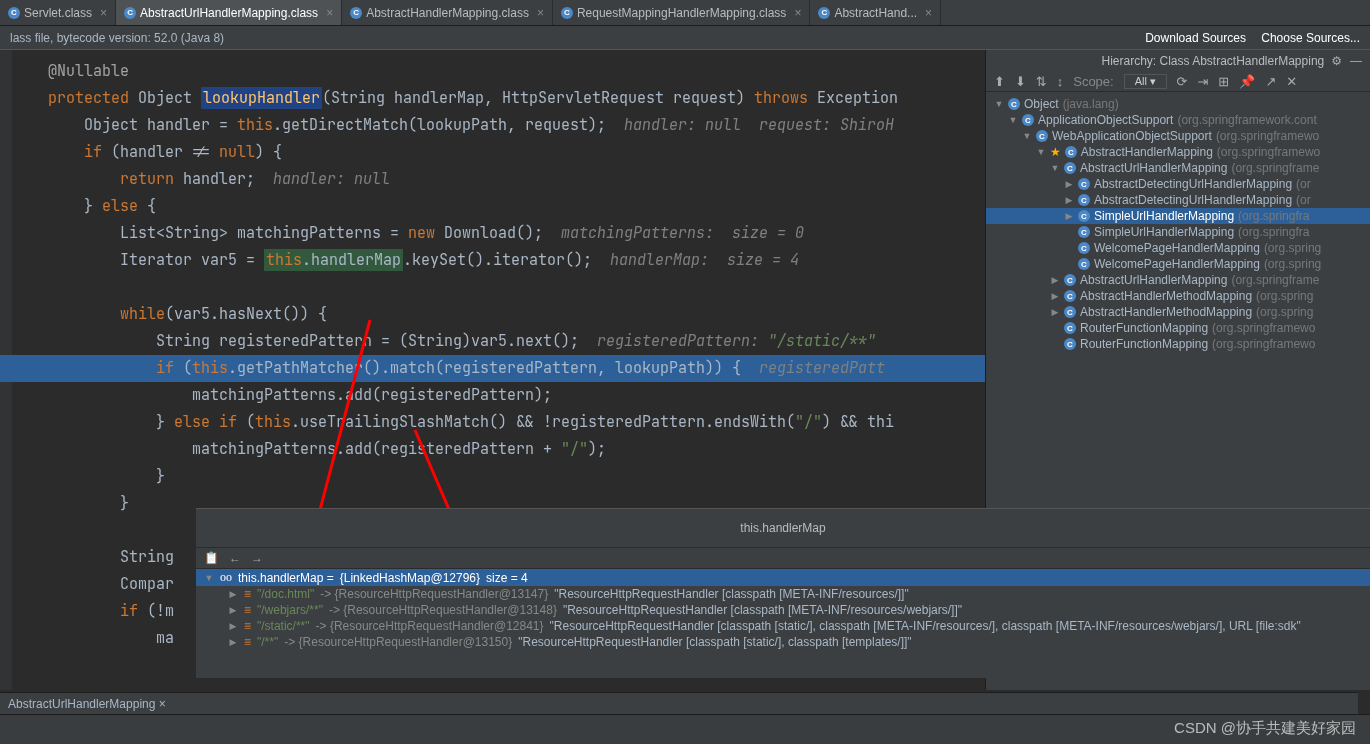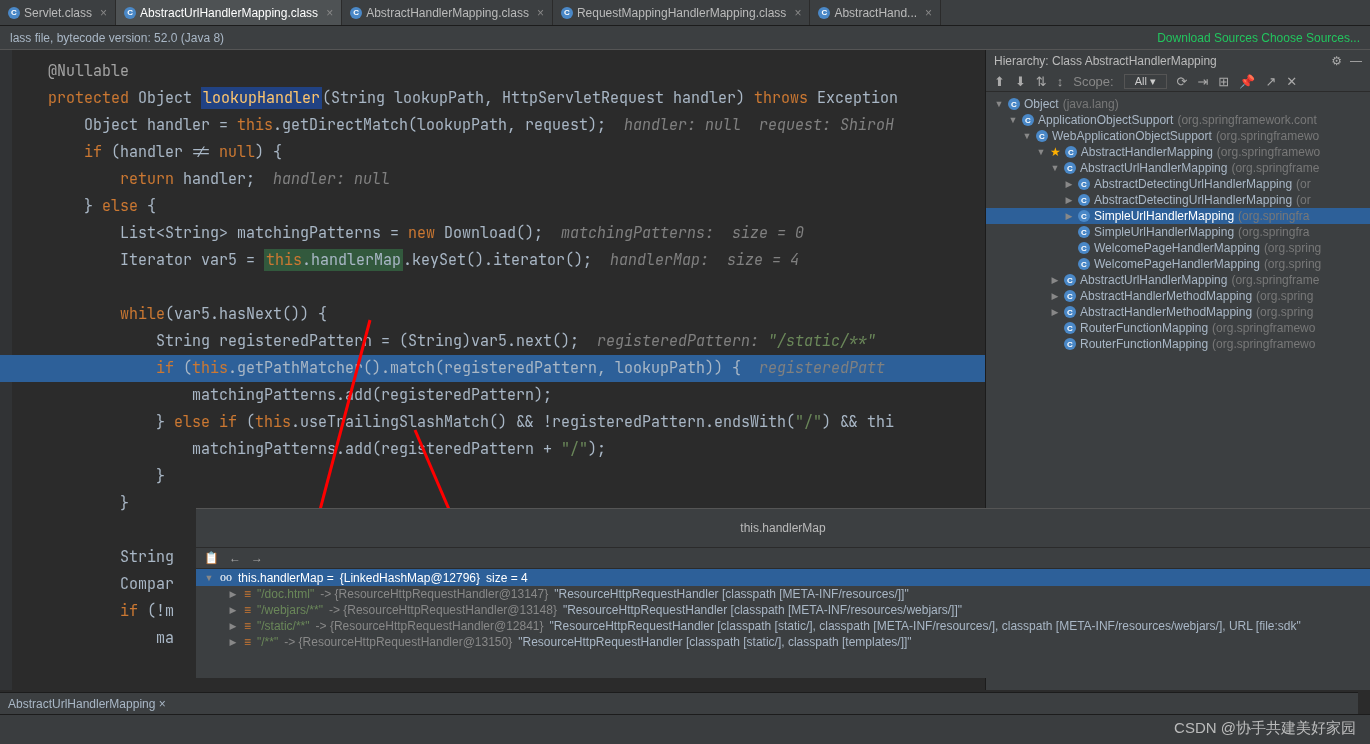--- a/index.html
+++ b/index.html
@@ -3,34 +3,34 @@
 <meta charset="utf-8">
 <style>
 * { box-sizing: border-box; margin: 0; padding: 0; }
 body { font-family: "Segoe UI", Arial, sans-serif; background: #2b2b2b; color: #a9b7c6; font-size: 13px; overflow: hidden; width: 1370px; height: 744px; position: relative; }
 .tabs { display: flex; background: #3c3f41; height: 26px; border-bottom: 1px solid #1c1c1c; }
 .tab { display: flex; align-items: center; padding: 0 8px; border-right: 1px solid #2b2b2b; color: #bbbbbb; font-size: 12px; gap: 4px; cursor: pointer; }
 .tab.active { background: #4e5254; color: #fff; }
 .tab .close { color: #888; font-size: 12px; margin-left: 4px; }
 .class-icon { width: 12px; height: 12px; border-radius: 50%; background: #4a88c7; display: inline-flex; align-items: center; justify-content: center; font-size: 8px; color: #fff; font-weight: bold; }
 .status-bar { display: flex; justify-content: space-between; background: #3c3f41; height: 24px; border-bottom: 1px solid #555; align-items: center; padding: 0 10px; font-size: 12px; }
-.status-bar .links a { color: #22c55e; margin-left: 0; cursor: pointer; }
+.status-bar .links a { color: #ffffff; margin-left: 12px; cursor: pointer; }
 .main { display: flex; height: calc(100% - 50px - 24px - 30px); }
 .editor { flex: 1; position: relative; background: #2b2b2b; overflow: hidden; }
 .code { padding: 8px 0 0 48px; font-family: "JetBrains Mono", Consolas, monospace; font-size: 15px; line-height: 27px; white-space: pre; position: relative; }
 .kw { color: #cc7832; }
 .ann { color: #a3a3a3; }
 .str { color: #6a8759; }
 .cmt { color: #808080; font-style: italic; }
 .hl-method { background: #214283; color: #ffc66d; padding: 1px 2px; }
 .hl-var { background: #32593d; padding: 1px 2px; }
 .line-exec { background: #2d6099; display: block; margin-left: -48px; padding-left: 48px; width: calc(100% + 48px); }
 .gutter { position: absolute; left: 0; top: 0; width: 12px; height: 100%; background: #313335; }
 .sidebar { width: 385px; background: #3c3f41; border-left: 1px solid #1c1c1c; display: flex; flex-direction: column; }
-.sb-header { display: flex; align-items: center; padding: 4px 8px; font-size: 12px; color: #bbbbbb; gap: 15px; justify-content: space-between; }
+.sb-header { display: flex; align-items: center; padding: 4px 8px; font-size: 12px; color: #bbbbbb; gap: 7px; justify-content: flex-end; }
 .sb-toolbar { display: flex; align-items: center; padding: 2px 8px; gap: 10px; border-bottom: 1px solid #2b2b2b; color: #888; }
 .sb-toolbar .sel { border: 1px solid #555; padding: 0 10px; font-size: 11px; color: #ccc; }
 .tree { flex: 1; overflow: auto; font-size: 12px; padding: 4px 0; }
 .tree-item { display: flex; align-items: center; padding: 1px 4px; gap: 4px; white-space: nowrap; cursor: pointer; }
 .tree-item.selected { background: #2d6099; color: #fff; }
 .tree-item .pkg { color: #787878; }
 .indent { display: inline-block; }
 .chev { color: #888; font-size: 9px; width: 10px; display: inline-block; text-align: center; }
 .debug-panel { position: absolute; left: 196px; top: 508px; right: 0; height: 170px; background: #3c3f41; border-top: 1px solid #555; font-size: 12px; }
 .dp-title { text-align: center; padding: 12px; color: #bbbbbb; border-bottom: 1px solid #2b2b2b; }
@@ -82,21 +82,21 @@
   <span class="links">
     <a>Download Sources</a>
     <a>Choose Sources...</a>
   </span>
 </div>
 
 <div class="main">
   <div class="editor">
     <div class="gutter"></div>
     <div class="code"><span class="ann">@Nullable</span>
-<span class="kw">protected</span> <span>Object</span> <span class="hl-method">lookupHandler</span><span>(String lookupPath, HttpServletRequest handler) </span><span class="kw">throws</span><span> Exception</span>
+<span class="kw">protected</span> <span>Object</span> <span class="hl-method">lookupHandler</span><span>(String handlerMap, HttpServletRequest request) </span><span class="kw">throws</span><span> Exception</span>
     <span>Object handler = </span><span class="kw">this</span><span>.getDirectMatch(lookupPath, request);  </span><span class="cmt">handler: null  request: ShiroH</span>
     <span class="kw">if</span><span> (handler != </span><span class="kw">null</span><span>) {</span>
         <span class="kw">return</span><span> handler;  </span><span class="cmt">handler: null</span>
     <span>} </span><span class="kw">else</span><span> {</span>
         <span>List&lt;String&gt; matchingPatterns = </span><span class="kw">new</span><span> Download();  </span><span class="cmt">matchingPatterns:  size = 0</span>
         <span>Iterator var5 = </span><span class="hl-var"><span class="kw">this</span><span>.handlerMap</span></span><span>.keySet().iterator();  </span><span class="cmt">handlerMap:  size = 4</span>
 
         <span class="kw">while</span><span>(var5.hasNext()) {</span>
             <span>String registeredPattern = (String)var5.next();  </span><span class="cmt"><span>registeredPattern: </span><span class="str">"/static/**"</span></span>
 <span class="line-exec">            <span class="kw">if</span><span> (</span><span class="kw">this</span><span>.getPathMatcher().match(registeredPattern, lookupPath)) {  </span><span class="cmt">registeredPatt</span></span>                <span>matchingPatterns.add(registeredPattern);</span>

